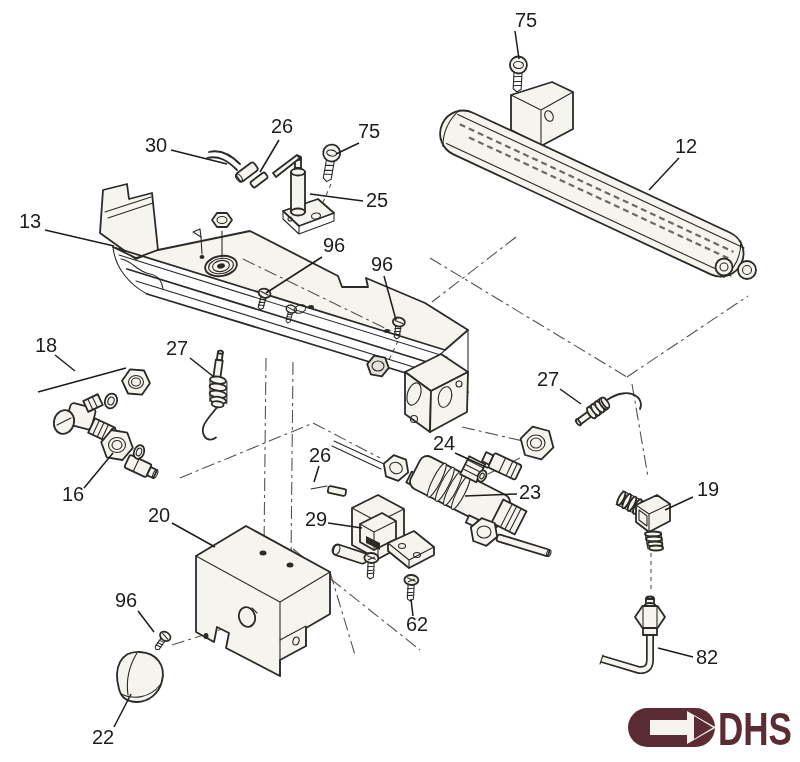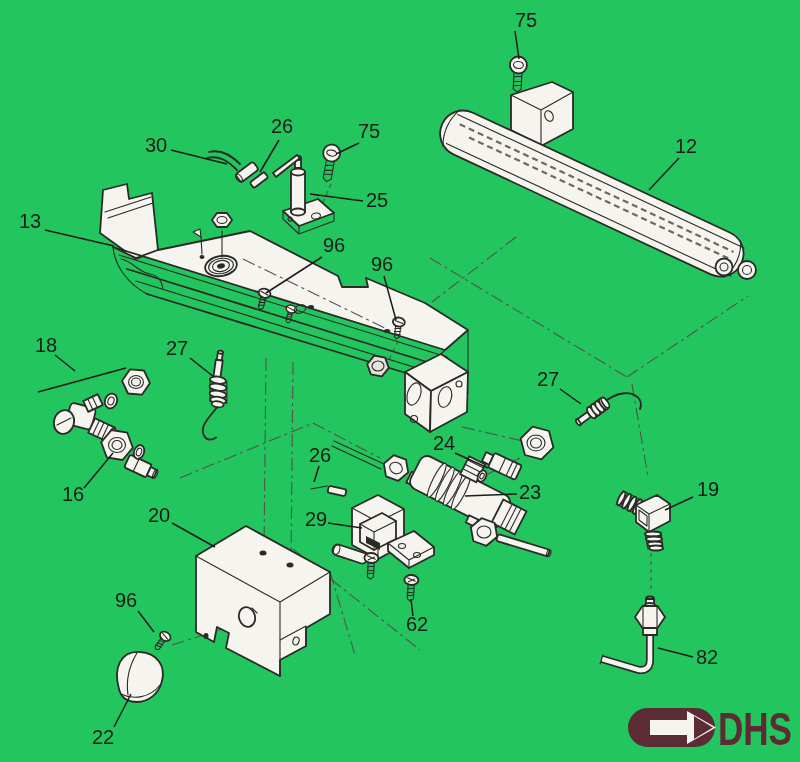--- a/index.html
+++ b/index.html
@@ -1,16 +1,16 @@
 <!DOCTYPE html>
 <html><head>
 <meta charset="utf-8">
 <style>
   html,body{margin:0;padding:0;background:#e8e7e2;}
-  .stage{position:relative;width:800px;height:762px;background:#22c55e;overflow:hidden;
+  .stage{position:relative;width:800px;height:762px;background:#ffffff;overflow:hidden;
          font-family:"Liberation Sans", sans-serif;}
   svg{position:absolute;inset:0;}
   .ln{stroke:#2b2a27;stroke-width:1.8;fill:none;stroke-linecap:round;stroke-linejoin:round;}
   .tn{stroke-width:1.1;}
   .fl{fill:#f5f4ef;}
   .gy{fill:#e4e2db;}
   .dk{fill:#2b2a27;stroke:none;}
   .dd{stroke:#55534e;stroke-width:1.1;fill:none;stroke-dasharray:13 4 3 4;}
   .ds{stroke:#55534e;stroke-width:1.1;fill:none;stroke-dasharray:4 4;}
   .st{stroke:#6b6963;stroke-width:2.2;fill:none;stroke-dasharray:6 4;}

